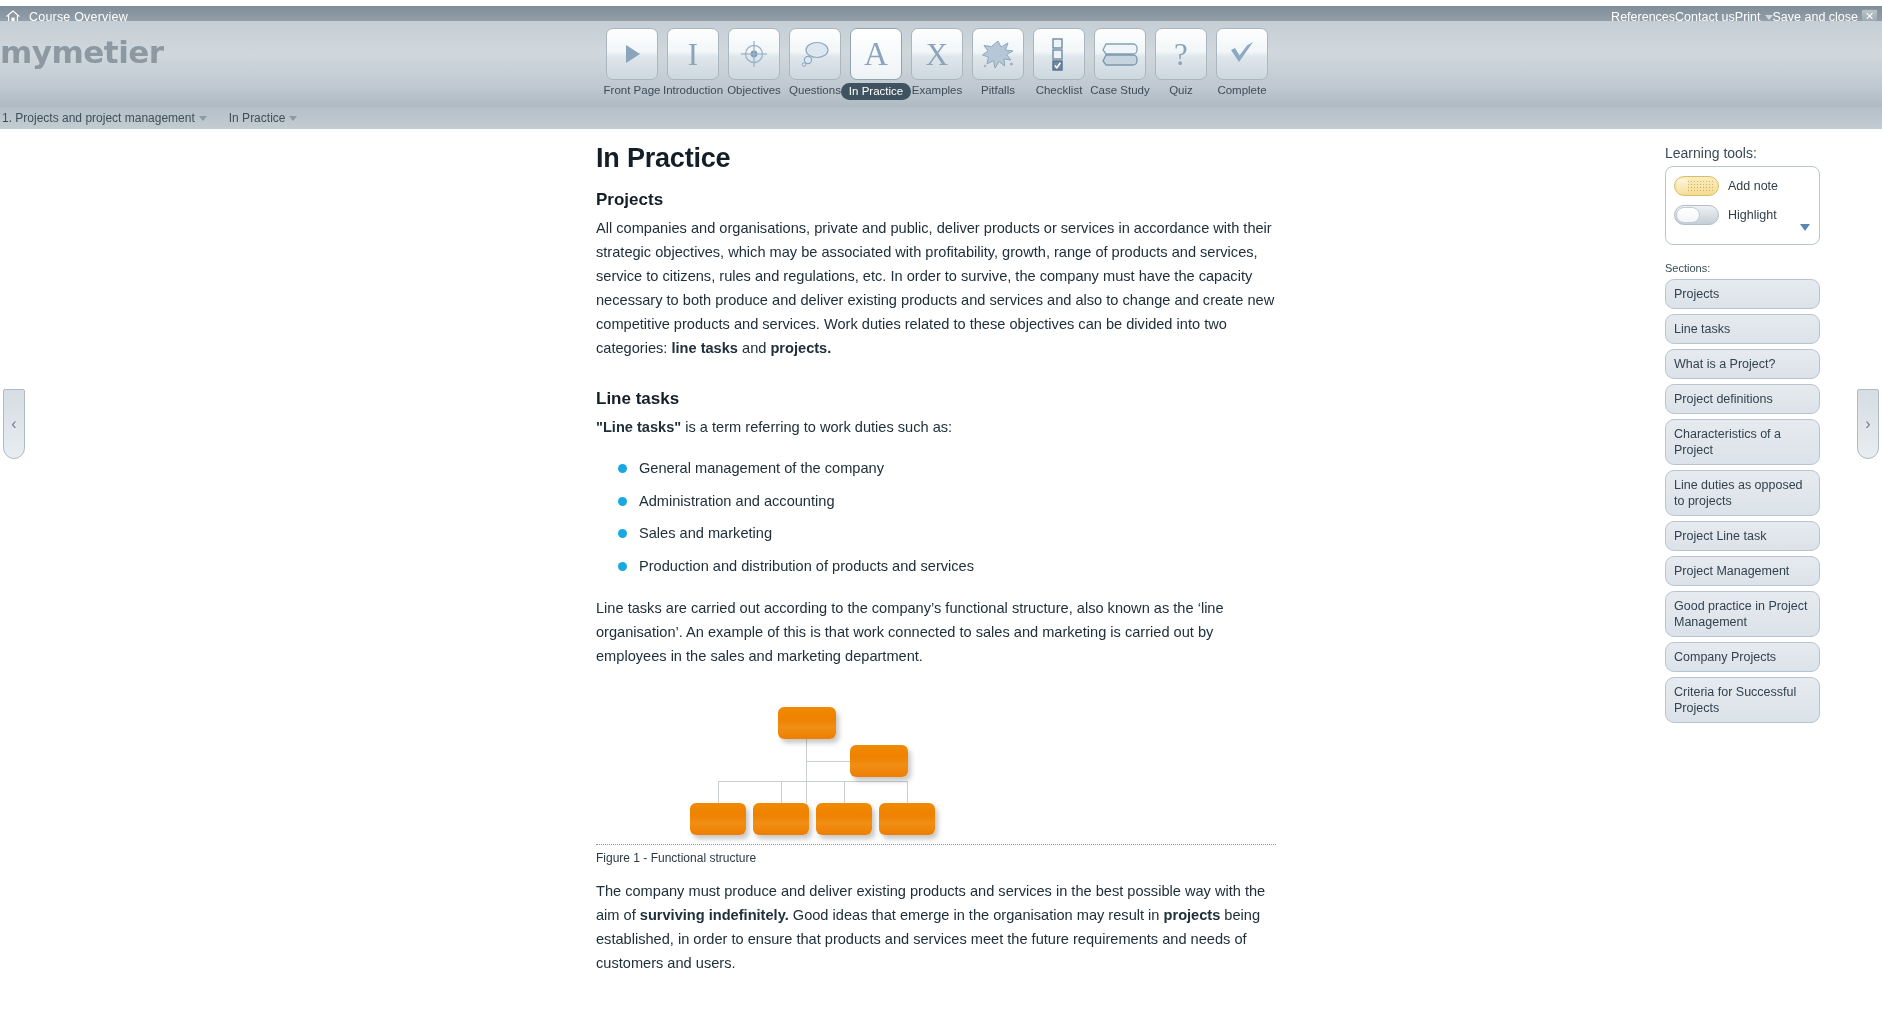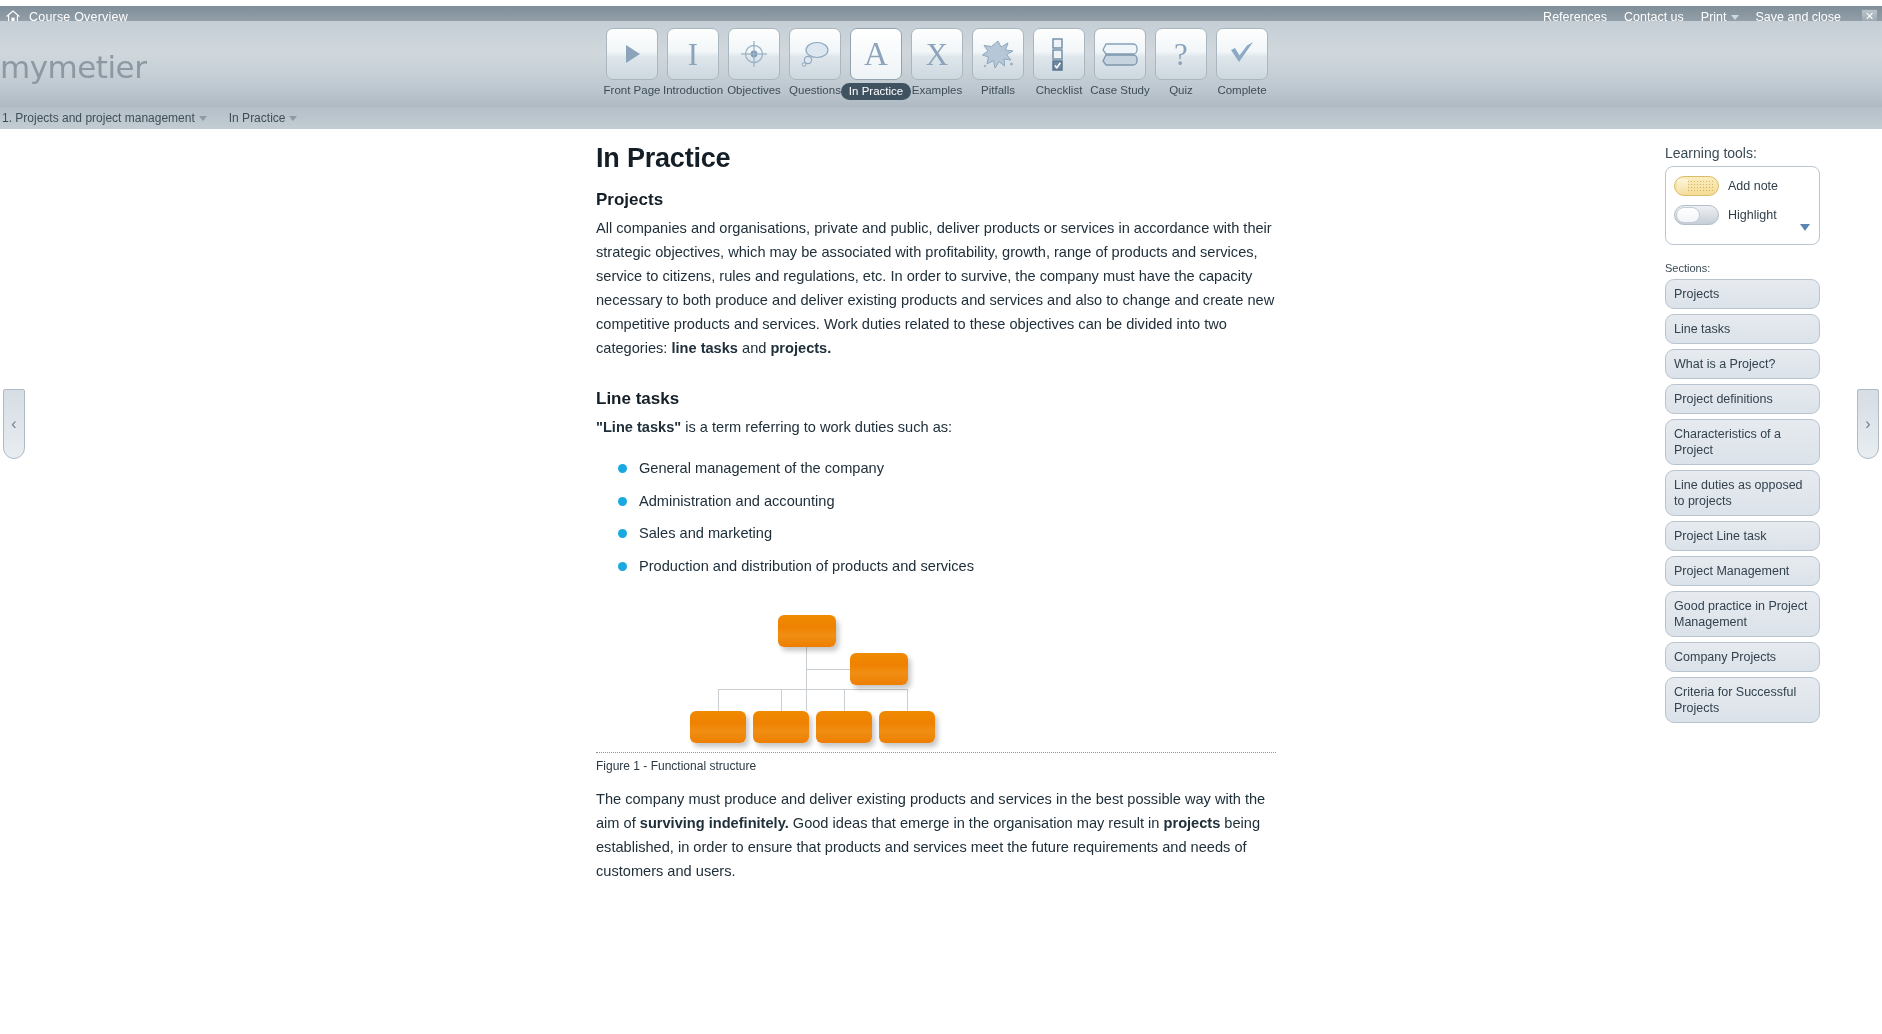--- a/index.html
+++ b/index.html
@@ -15,21 +15,21 @@
     position: absolute; left: 0; top: 6px; width: 1882px; height: 21px;
     background: linear-gradient(to bottom, #7f8e99 0%, #8d9aa4 50%, #9aa6ae 100%);
     color: #ffffff;
     font-size: 12.5px;
     display: flex; align-items: center;
   }
   .home-icon { margin-left: 5px; width: 16px; height: 16px; display: flex; align-items: center; justify-content: center; }
   .topbar-title { margin-left: 8px; letter-spacing: .2px; }
   .topbar-right {
     position: absolute; right: 4px; top: 0; height: 21px;
-    display: flex; align-items: center; gap: 17px;
+    display: flex; align-items: center; 
     font-size: 12.5px;
   }
   .topbar-right .tb-link { color: #ffffff; cursor: pointer; white-space: nowrap; }
   .tri-down {
     display: inline-block; width: 0; height: 0; margin-left: 4px;
     border-left: 4px solid transparent; border-right: 4px solid transparent;
     border-top: 5px solid #cfd8de; vertical-align: middle;
   }
   .close-btn {
     width: 17px; height: 15px; border-radius: 2px;
@@ -38,23 +38,23 @@
     color: #ffffff; font-size: 11px; line-height: 13px; text-align: center;
     cursor: pointer; margin-left: 3px;
   }
 
   
   .header {
     position: absolute; left: 0; top: 21px; width: 1882px; height: 86px;
     background: linear-gradient(to bottom, #c5ced5 0%, #d0d8dd 38%, #bec8d0 78%, #aeb9c2 100%);
   }
   .logo {
-    position: absolute; left: 0; top: 28px;
+    position: absolute; left: 0; top: 13px;
     font-size: 31px; color: #8c99a3; letter-spacing: -0.5px;
-    font-family: "DejaVu Sans", sans-serif; font-weight: 400;
+    font-family: "DejaVu Sans", sans-serif; font-weight: 700;
   }
 
   .toolbar {
     position: absolute; left: 604px; top: 7px;
     display: flex; align-items: flex-start; gap: 5px;
   }
   .tool {
     width: 56px; display: flex; flex-direction: column; align-items: center;
     cursor: pointer; position: relative;
   }
@@ -357,20 +357,21 @@
     <h2 class="sec-head spaced">Line tasks</h2>
     <p class="body"><b>"Line tasks"</b><span> is a term referring to work duties such as:</span></p>
 
     <ul class="bullets">
       <li>General management of the company</li>
       <li>Administration and accounting</li>
       <li>Sales and marketing</li>
       <li>Production and distribution of products and services</li>
     </ul>
 
+    <p class="body after-list">Line tasks are carried out according to the company’s functional structure, also known as the ‘line organisation’. An example of this is that work connected to sales and marketing is carried out by employees in the sales and marketing department.</p>
 
     <div class="figure">
       <div class="org">
 
         <div class="org-line" style="left:210px;top:38px;width:1px;height:64px;"></div>
         <div class="org-line" style="left:210px;top:60px;width:44px;height:1px;"></div>
         <div class="org-line" style="left:122px;top:80px;width:189px;height:1px;"></div>
         <div class="org-line" style="left:122px;top:80px;width:1px;height:22px;"></div>
         <div class="org-line" style="left:185px;top:80px;width:1px;height:22px;"></div>
         <div class="org-line" style="left:248px;top:80px;width:1px;height:22px;"></div>

